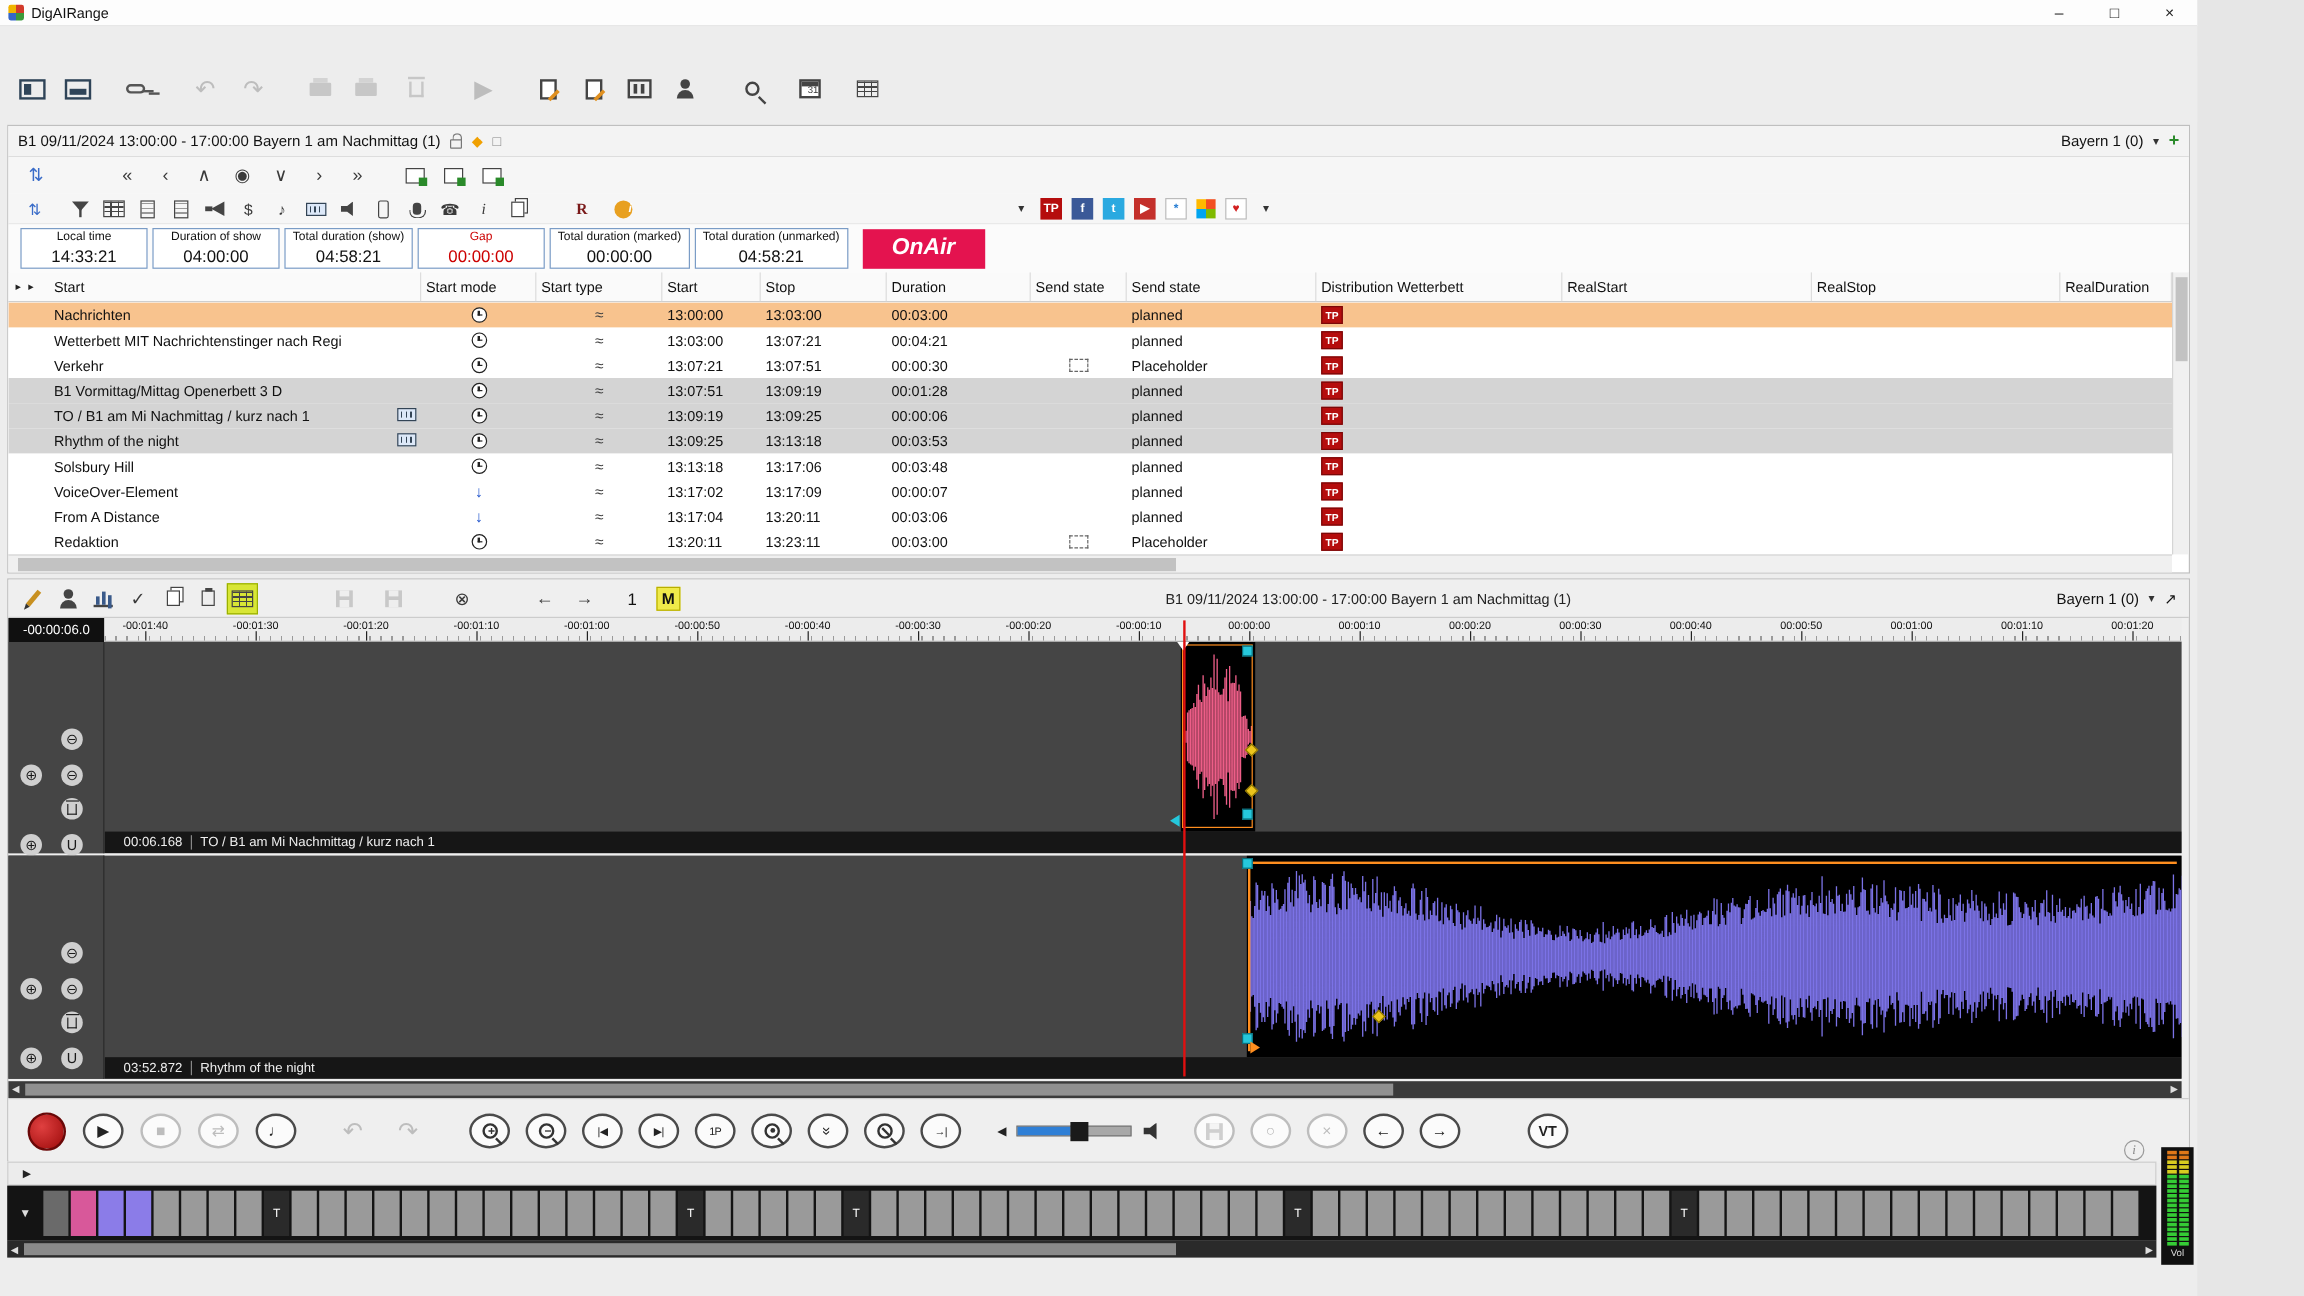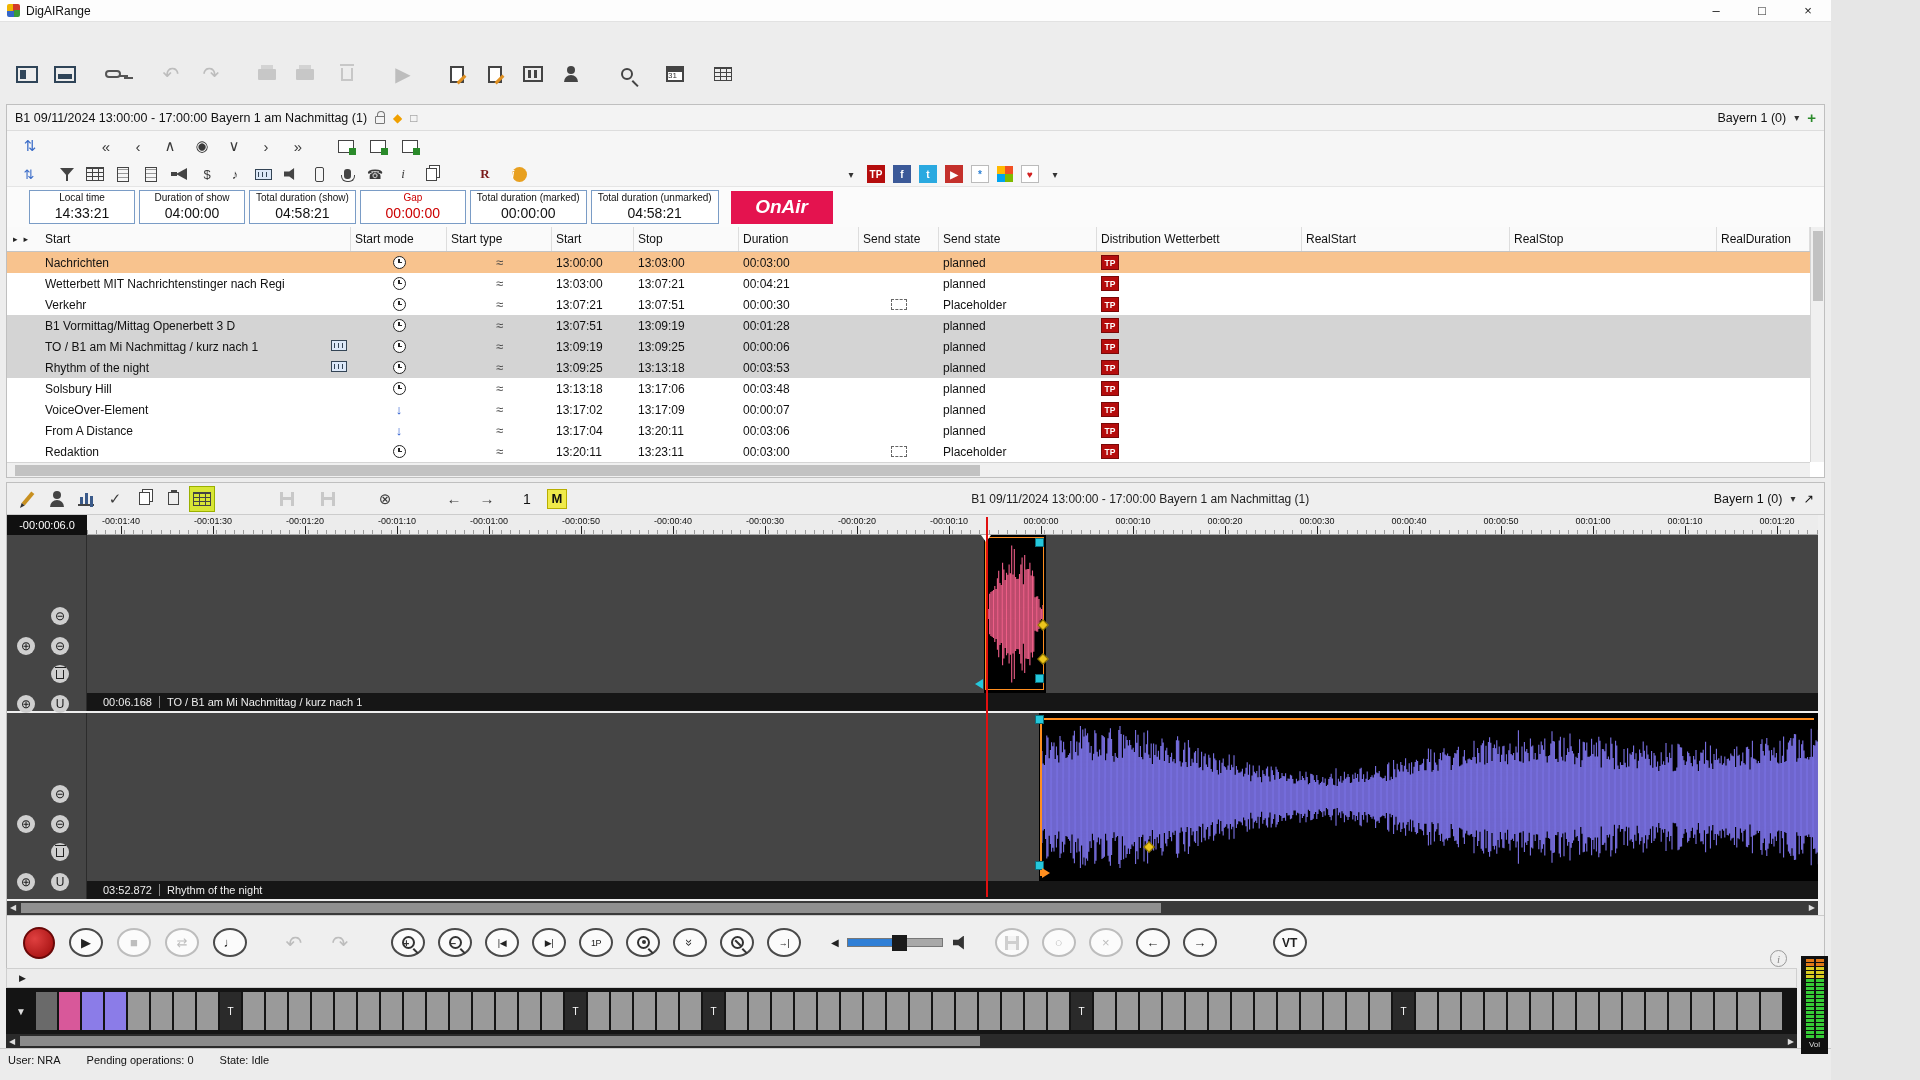--- a/index.html
+++ b/index.html
@@ -19,21 +19,21 @@
 
 
 .main-toolbar{position:absolute;left:0;top:46px;right:0;height:56px;display:flex;align-items:center;padding-left:10px;background:#ededed}
 .tbtn{min-width:34px;height:34px;margin-right:4px;display:flex;align-items:center;justify-content:center;font-size:20px;color:#3a3a3a;position:relative}
 .tbtn.dis{color:#bdbdbd}
 .tbtn.dis .ci{opacity:.45}
 .sp{height:1px}
 
 
 .ci{display:inline-flex;align-items:center;justify-content:center;position:relative}
-.cit{font-size:8px;color:#333;position:absolute;left:0;right:0;top:55%;transform:translateY(-50%);text-align:left}
+.cit{font-size:8px;color:#333;position:absolute;left:0;right:0;top:55%;transform:translateY(-50%);text-align:right}
 .ic-panels{width:22px;height:17px;border:2px solid #2f4458}
 .ic-panels::before{content:"";position:absolute;left:2px;top:2px;bottom:2px;width:6px;background:#2f4458}
 .ic-split{width:22px;height:17px;border:2px solid #2f4458}
 .ic-split::before{content:"";position:absolute;left:2px;right:2px;bottom:2px;height:5px;background:#2f4458}
 .ic-key{width:16px;height:8px;border:2px solid #555;border-radius:4px}
 .ic-key::after{content:"";position:absolute;left:100%;top:3px;width:9px;height:2px;background:#555;box-shadow:5px 2px 0 0 #555}
 .ic-print{width:18px;height:11px;background:#9a9a9a;border-radius:1px}
 .ic-print::before{content:"";position:absolute;left:3px;top:-4px;width:12px;height:4px;background:#b5b5b5}
 .ic-trash{width:12px;height:13px;border:2px solid #9a9a9a;border-top:none}
 .ic-trash::before{content:"";position:absolute;left:-3px;top:-4px;width:14px;height:2px;background:#9a9a9a}
@@ -107,21 +107,21 @@
 .glyph.orange{color:#f0a000;font-size:12px}
 .glyph.sq{color:#888;font-size:12px}
 .glyph.plus{color:#2a8a2a;font-weight:bold;font-size:15px}
 .pl-nav{position:absolute;left:0;top:26px;right:0;height:30px;display:flex;align-items:center;padding-left:10px;background:#f6f6f6}
 .pl-nav .tbtn{min-width:26px;height:24px;font-size:15px;margin-right:6px}
 .pl-filter{position:absolute;left:0;top:56px;right:0;height:26px;background:#f6f6f6;border-bottom:1px solid #e5e5e5}
 .pf-left{position:absolute;left:10px;top:0;height:26px;display:flex;align-items:center}
 .pf-left .tbtn{min-width:24px;height:22px;font-size:13px;margin-right:4px}
 .pf-right{position:absolute;left:836px;top:3px;display:flex;gap:4px;align-items:center}
 .pf-right .tbtn{min-width:16px;height:20px}
-.pl-info{position:absolute;left:0;top:82px;right:0;height:40px;display:flex;align-items:center;padding-left:22px;background:#fbfbfb}
+.pl-info{position:absolute;left:0;top:82px;right:0;height:40px;display:flex;align-items:center;padding-left:10px;background:#fbfbfb}
 .ibox{min-width:106px;height:34px;border:1px solid #7a9cc6;background:#fff;margin-right:4px;display:flex;flex-direction:column;align-items:center;justify-content:center;padding:0 6px}
 .ibox .lbl{font-size:10px;line-height:12px;white-space:nowrap}
 .ibox .val{font-size:14px;line-height:18px}
 .ibox.accent .lbl,.ibox.accent .val{color:#cc0000}
 .onair{margin-left:8px;width:102px;height:33px;background:#e4134f;color:#fff;font-size:19px;font-weight:bold;font-style:italic;display:flex;align-items:center;justify-content:center}
 
 .thead{position:absolute;left:0;top:122px;right:14px;height:25px;display:grid;grid-template-columns:34px 310px 96px 105px 82px 105px 120px 80px 158px 205px 208px 207px 1fr;align-items:center;background:#fafafa;border-bottom:1px solid #c4c4c4;font-size:12px}
 .hcell{padding-left:4px;border-right:1px solid #ddd;height:100%;display:flex;align-items:center;overflow:hidden;white-space:nowrap}
 .hgut{display:flex;gap:6px;padding-left:6px;color:#222;font-size:9px}
 .tbody{position:absolute;left:0;top:147px;right:14px;bottom:15px;background:#fff;overflow:hidden}
@@ -1093,25 +1093,20 @@
         <div class="ov-b"></div>
         <div class="ov-b"></div>
       </div>
   </div>
   <div class="ov-scroll">
     <span class="arr" style="left:3px;position:absolute;top:3px">◀</span>
     <div class="thumb"></div>
     <span class="arr" style="right:3px;position:absolute;top:3px">▶</span>
   </div>
 
-  <div class="statusbar">
-    <span>User: NRA</span>
-    <span>Pending operations: 0</span>
-    <span>State: Idle</span>
-  </div>
 
   <div class="info-i">i</div>
 
   <div class="vu">
     <div class="vu-bars">
         <div class="vu-row">
           <div class="vu-cell" style="background: rgb(224, 120, 24);"></div>
           <div class="vu-cell" style="background: rgb(224, 120, 24);"></div>
         </div>
         <div class="vu-row">

